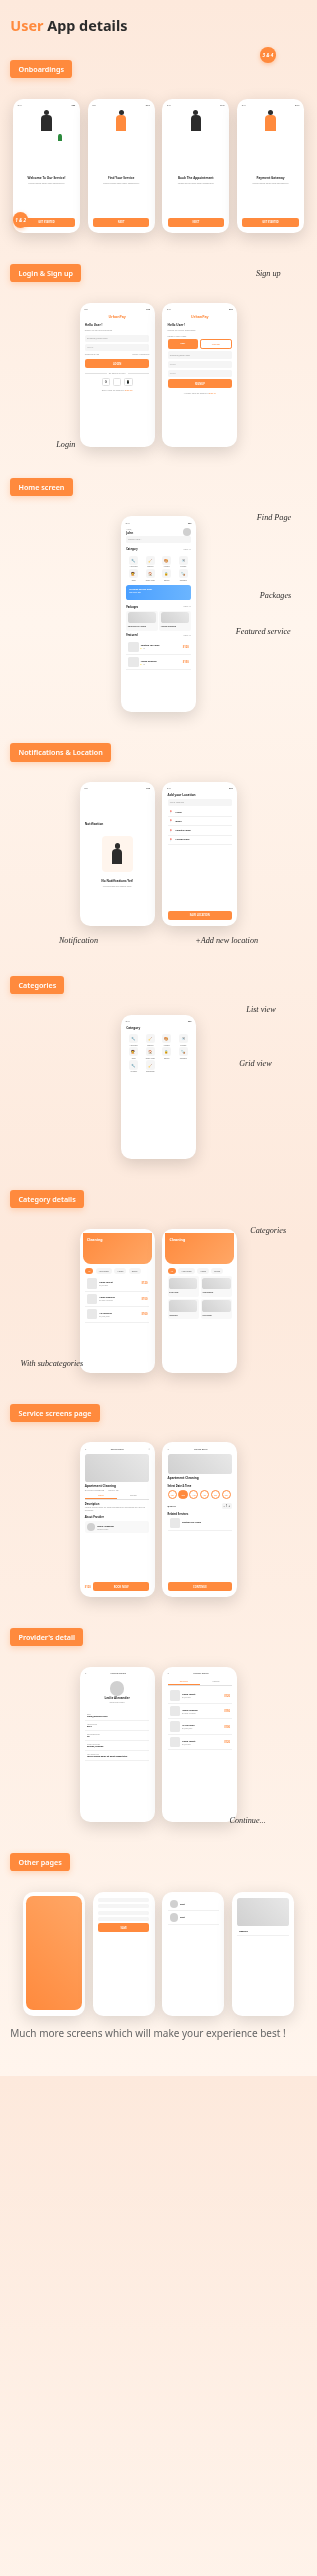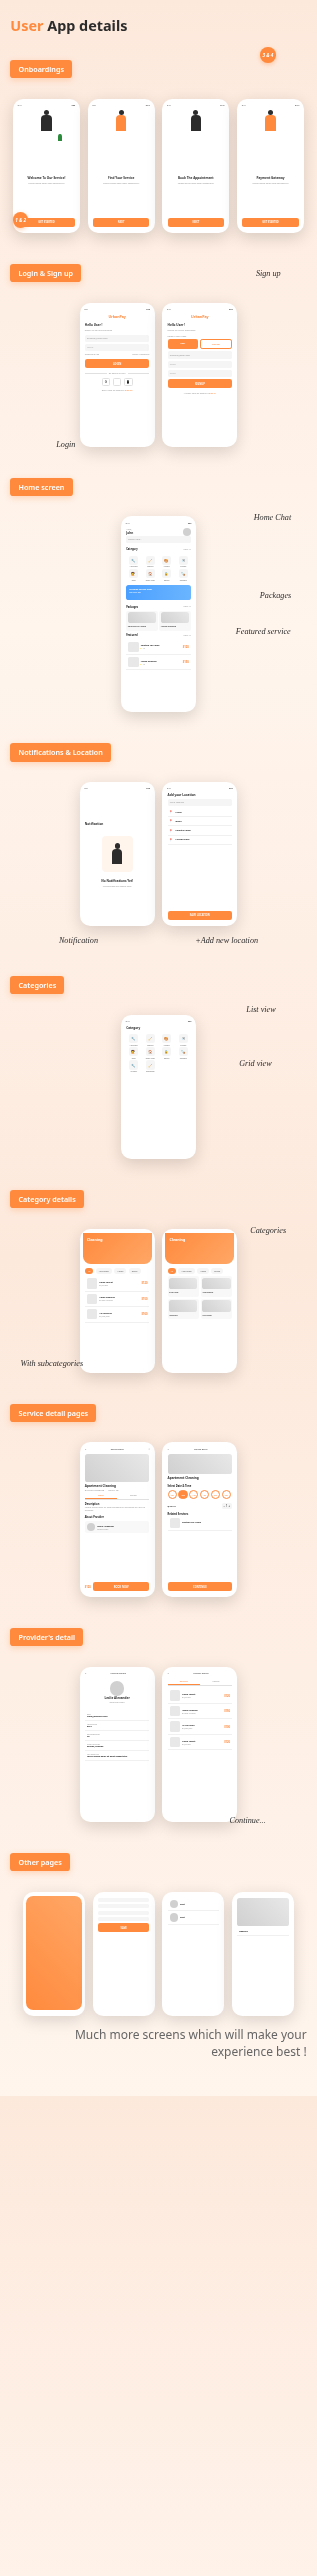--- a/index.html
+++ b/index.html
@@ -43,21 +43,21 @@
 .detail-img{width:100%;height:28px;background:linear-gradient(45deg,#D0D0D0,#E8E8E8);border-radius:2.6px;margin-bottom:2.1px}
 .price-tag{color:#FF8A3D;font-size:2.6px;font-weight:700}
 .sticky-dot{position:absolute;width:15.5px;height:15.5px;background:#FF8A3D;border-radius:50%;display:flex;align-items:center;justify-content:center;color:#fff;font-size:4.6px;font-weight:700;font-style:italic;box-shadow:0 1.5px 4.1px rgba(255,138,61,0.4)}
 .divider-social{display:flex;align-items:center;gap:2.1px;margin:3.1px 0;font-size:2.1px;color:#999}
 .divider-social::before,.divider-social::after{content:"";flex:1;height:0.5px;background:#E0E0E0}
 .social-row{display:flex;gap:3.1px;justify-content:center}
 .social-btn{width:8.2px;height:8.2px;border:0.5px solid #E0E0E0;border-radius:1.5px;display:flex;align-items:center;justify-content:center;font-size:3.1px}
 .notif-ill{width:31px;height:36px;margin:7.7px auto;background:#FFF5ED;border-radius:4.1px;position:relative}
 .grid-view{display:grid;grid-template-columns:1fr 1fr;gap:2.1px}
 .grid-card{background:#F8F8F8;border-radius:2.1px;height:20.6px;padding:1.5px}
-.footer-text{text-align:right;font-size:12px;color:#666;margin-top:7px}
+.footer-text{text-align:left;font-size:10px;color:#666;margin-top:7px}
 .time-slots{display:flex;gap:1.5px;flex-wrap:wrap;margin:2.1px 0}
 .time-slot{width:9.3px;height:9.3px;border:0.5px solid #FF8A3D;border-radius:50%;font-size:1.5px;color:#FF8A3D;display:flex;align-items:center;justify-content:center}
 .time-slot.filled{background:#FF8A3D;color:#fff}
 .provider-card{display:flex;align-items:center;gap:2.1px;padding:2.1px;background:#F8F8F8;border-radius:2.1px;margin:1.5px 0}
 .avatar{width:8.2px;height:8.2px;border-radius:50%;background:#D0D0D0}
 .section-row{display:flex;justify-content:space-between;align-items:center;font-size:2.6px;margin:2.1px 0}
 .section-row .view-all{color:#999;font-size:2.1px}
 .stepper{display:flex;align-items:center;gap:1px;background:#F5F5F5;border-radius:1.5px;padding:1px 2.1px;font-size:2.6px}
 .tab-2{display:flex;border-bottom:0.5px solid #E0E0E0;margin-bottom:2.1px}
 .tab-2 div{flex:1;text-align:center;font-size:2.1px;padding:1.5px;color:#999}
@@ -198,21 +198,21 @@
           <span>Already have an account?</span> <span style="color:#FF8A3D">Sign In</span>
         </div>
       </div>
     </div>
   </div>
   <span class="hand-label" style="bottom:-2.6px;left:46px">Login</span>
 </div>
 
 <div class="section">
   <div class="section-badge">Home screen</div>
-  <span class="hand-label" style="top:46px;right:15.5px">Home Chat</span>
+  <span class="hand-label" style="top:46px;right:15.5px">Find Page</span>
   <span class="hand-label" style="top:124px;right:15.5px">Packages</span>
   <span class="hand-label" style="top:160px;right:16px">Featured service</span>
   <div class="phone-row" style="align-items:stretch">
     <div class="phone" style="height:196px;width:75px">
       <div class="status-bar">
           <span>9:41</span>
           <span>●●●</span>
         </div>
       <div class="phone-content">
         <div style="display:flex;justify-content:space-between;align-items:center">
@@ -497,21 +497,21 @@
               <div style="font-size:1.5px">Fixing Faucet</div>
             </div>
         </div>
       </div>
     </div>
   </div>
   <span class="hand-label" style="bottom:5.2px;left:10.3px">With subcategories</span>
 </div>
 
 <div class="section">
-  <div class="section-badge">Service detail pages</div>
+  <div class="section-badge">Service screens page</div>
   <div class="phone-row">
     <div class="phone phone-wide" style="height:155px">
       <div class="status-bar">
           <span>← </span>
           <span>Service Detail</span>
           <span>♡</span>
         </div>
       <div class="phone-content">
         <div class="detail-img"></div>
         <div class="phone-title">Apartment Cleaning</div>

